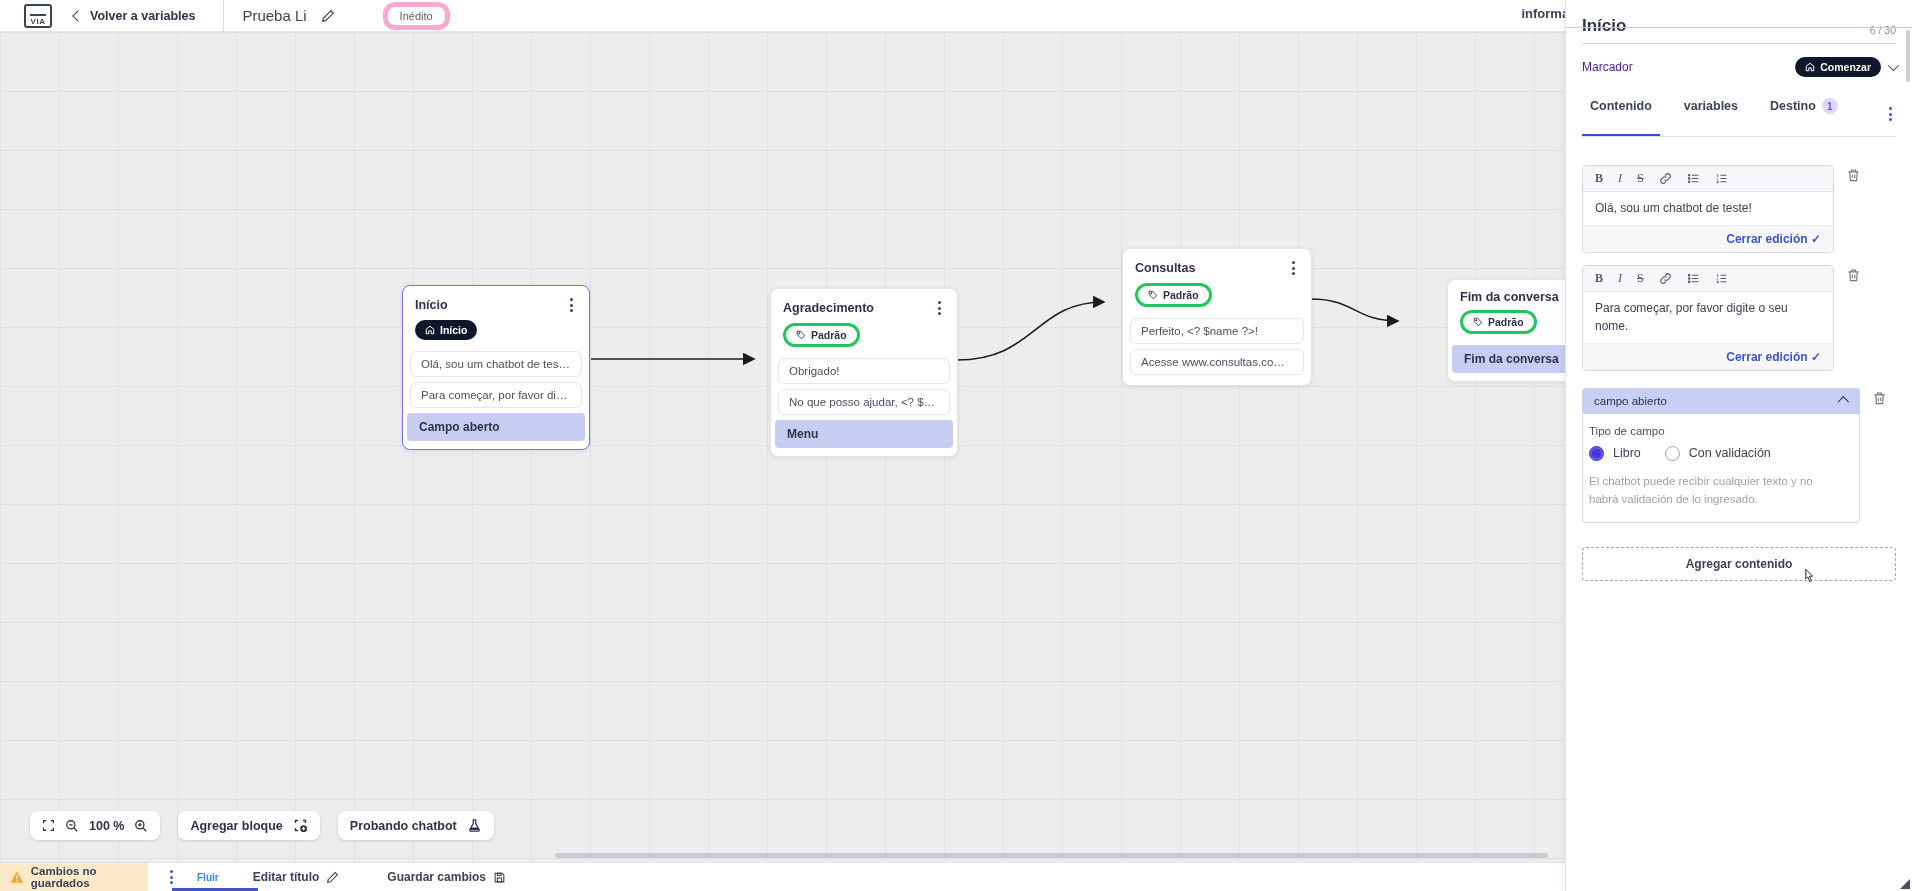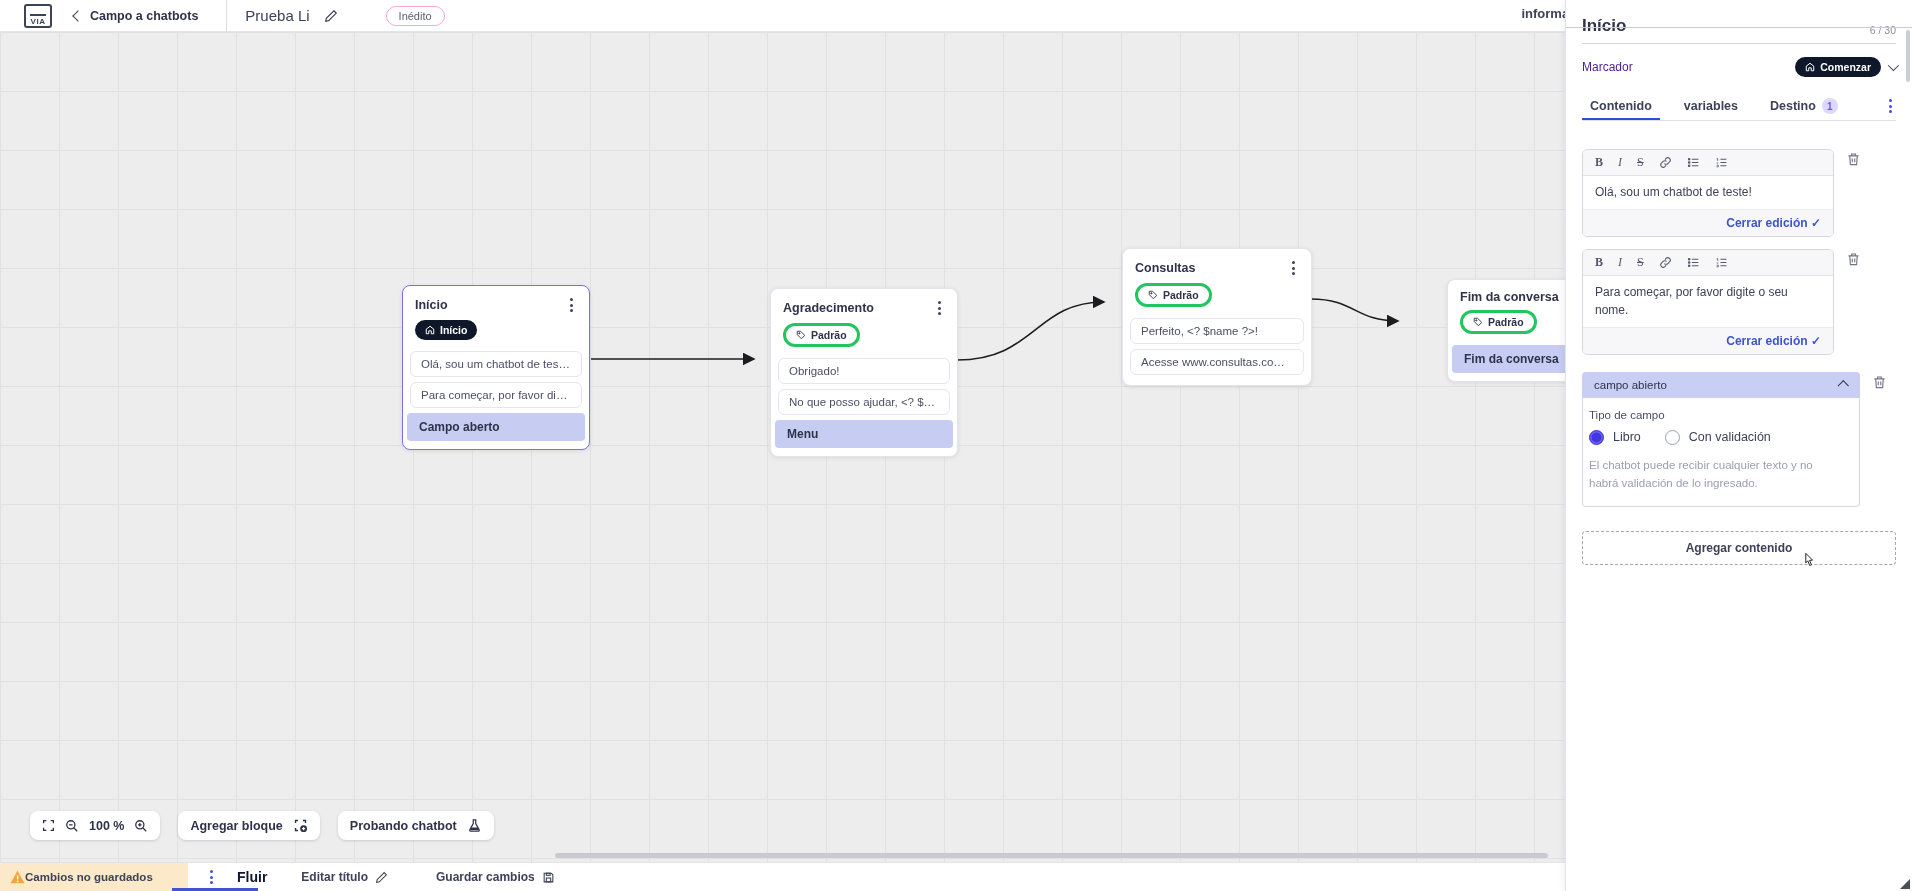--- a/index.html
+++ b/index.html
@@ -7,21 +7,21 @@
   #app { position:relative; width:1912px; height:891px; }
 
   
   #header { position:absolute; left:0; top:0; width:1565px; height:32px; background:#fff; border-bottom:1px solid #e4e4e8; display:flex; align-items:center; z-index:30; }
   .logo { width:28px; height:24px; margin-left:24px; border:2px solid #3c4257; border-radius:3px; display:flex; align-items:flex-end; justify-content:center; font-size:8px; font-weight:bold; color:#3c4257; letter-spacing:.5px; position:relative; }
   .logo::before{ content:""; position:absolute; top:2px; left:4px; right:4px; height:6px; border-bottom:2px solid #3c4257; }
   .hdr-back { display:flex; align-items:center; gap:8px; margin-left:22px; cursor:pointer; }
   .hdr-back span { font-size:12.5px; font-weight:bold; color:#2f3349; }
   .hdr-divider { width:1px; height:32px; background:#dcdce2; margin-left:28px; }
   .hdr-title { font-size:15px; color:#3c4257; margin-left:18px; }
-  .badge-outline { margin-left:48px; border:1px solid #f9a8d4; border-radius:12px; padding:3px 12px; font-size:11px; color:#5a5f70; }
+  .badge-outline { margin-left:48px; border:5px solid #f9a8d4; border-radius:12px; padding:3px 12px; font-size:11px; color:#5a5f70; }
   .top-tabs { position:absolute; right:60px; top:0; height:27px; display:flex; gap:36px; align-items:center; z-index:40; }
   .top-tab { font-size:13px; font-weight:bold; color:#3c4257; padding:5px 2px; cursor:pointer; position:relative; }
   .top-tab.active { color:#2b50d6; }
   .top-tab.active::after { content:""; position:absolute; left:-12px; right:-12px; bottom:-4px; height:3px; background:#2b50d6; }
 
   
   #canvas { position:absolute; left:0; top:32px; width:1565px; height:830px;
     background-color:#ededee;
     background-image: linear-gradient(#e1e1e4 1px, transparent 1px), linear-gradient(90deg, #e1e1e4 1px, transparent 1px);
     background-size:59px 59px; overflow:hidden; }
@@ -40,41 +40,41 @@
   .nrow.action { margin:5px 4px 3px 4px; background:#c6ccf2; border:none; border-radius:4px; padding:7px 12px; font-weight:bold; font-size:12px; color:#2f3349; }
 
   
   .cv-toolbar { position:absolute; left:30px; bottom:22px; display:flex; gap:18px; }
   .tb-group { background:#fff; border-radius:8px; box-shadow:0 1px 3px rgba(40,44,70,.18); display:flex; align-items:center; gap:10px; padding:7px 12px; font-size:12.5px; font-weight:bold; color:#2f3349; cursor:pointer; }
   .tb-group svg { display:block; }
   .hscroll { position:absolute; left:555px; top:821px; width:993px; height:5px; background:#c9c9cf; border-radius:3px; }
 
   
   #statusbar { position:absolute; left:0; top:862px; width:1565px; height:29px; background:#fff; border-top:1px solid #e3e3e6; display:flex; align-items:center; z-index:30; }
-  .warnseg { height:100%; width:188px; background:#fbe9c9; display:flex; align-items:center; padding-left:10px; font-size:11.5px; font-weight:bold; color:#3c4257; }
+  .warnseg { height:100%; width:148px; background:#fbe9c9; display:flex; align-items:center; gap:7px; padding-left:10px; font-size:11.5px; font-weight:bold; color:#3c4257; }
   .sb-kebab { display:flex; flex-direction:column; gap:2.5px; margin-left:22px; cursor:pointer; }
   .sb-kebab i { width:3px; height:3px; border-radius:50%; background:#4353cf; }
-  .sb-flow { margin-left:24px; font-size:14px; font-weight:bold; color:#0f172a; cursor:pointer; }
+  .sb-flow { margin-left:24px; font-size:10px; font-weight:bold; color:#3b82f6; cursor:pointer; }
   .sb-underline { position:absolute; left:172px; bottom:0; width:86px; height:3px; background:#4353cf; }
   .sb-item { display:flex; align-items:center; gap:7px; font-size:12px; font-weight:bold; color:#3c4257; cursor:pointer; }
 
   
   #panel { position:absolute; left:1565px; top:0; width:347px; height:891px; background:#fff; border-left:1px solid #e2e2e8; box-shadow:-2px 0 6px rgba(40,44,70,.06); z-index:50; }
   .panel-tabline { position:absolute; left:0; top:27px; width:347px; height:1px; background:#c9ccd4; }
   .pnl-head { display:flex; justify-content:space-between; align-items:center; padding:14px 16px 0 16px; }
   .pnl-head-title { font-size:12px; color:#3c4257; }
   .x-close { font-size:15px; color:#6b7280; cursor:pointer; line-height:1; }
   .blockname-row { display:flex; justify-content:space-between; align-items:flex-end; margin:16px 16px 0 16px; border-bottom:1px solid #d6d6de; padding-bottom:7px; }
   .blockname { font-size:17px; font-weight:bold; color:#2f3349; }
   .counter { font-size:10.5px; color:#8a8fa0; }
   .marker-row { display:flex; justify-content:space-between; align-items:center; margin:13px 16px 0 16px; }
   .marker-label { font-size:12px; color:#4c1d95;text-align:center; }
   .marker-right { display:flex; align-items:center; gap:7px; }
   .pnl-tabs { display:flex; align-items:center; margin:15px 16px 0 16px; border-bottom:1px solid #e0e0e6; position:relative; }
-  .pnl-tab { font-size:12.5px; font-weight:bold; color:#3c4257; padding:6px 8px 6px 8px; margin-right:16px; cursor:pointer; position:relative; display:flex; align-items:center; gap:6px; }
+  .pnl-tab { font-size:12.5px; font-weight:bold; color:#3c4257; padding:6px 8px 22px 8px; margin-right:16px; cursor:pointer; position:relative; display:flex; align-items:center; gap:6px; }
   .pnl-tab.active::after { content:""; position:absolute; left:0; right:0; bottom:-1px; height:2.5px; background:#2b50d6; }
   .pnl-tab .tbadge { width:16px; height:16px; border-radius:50%; background:#ded9fb; color:#6a5be8; font-size:10px; font-weight:bold; display:flex; align-items:center; justify-content:center; }
   .pnl-kebab { margin-left:auto; display:flex; flex-direction:column; gap:2.5px; padding:4px; cursor:pointer; }
   .pnl-kebab i { width:3px; height:3px; border-radius:50%; background:#4946d6; }
 
   .editor-wrap { display:flex; align-items:flex-start; gap:12px; margin:0 16px; }
   .editor { flex:0 0 252px; border:1px solid #d6d6de; border-radius:5px; overflow:hidden; background:#fff; }
   .ed-toolbar { background:#f7f7fa; border-bottom:1px solid #e3e3e8; display:flex; align-items:center; gap:15px; padding:5px 12px; color:#55596b; }
   .ed-b { font-weight:bold; font-size:12px; font-family:"Liberation Serif",serif; }
   .ed-i { font-style:italic; font-size:12px; font-family:"Liberation Serif",serif; }
@@ -105,21 +105,21 @@
 </style>
 </head>
 <body>
 
 <div id="app">
 
   <div id="header">
     <div class="logo">VIA</div>
     <div class="hdr-back">
       <span class="chev left"></span>
-      <span>Campo a chatbots</span>
+      <span>Volver a variables</span>
     </div>
     <div class="hdr-divider"></div>
     <div class="hdr-title">Prueba Li</div>
     <svg width="14" height="14" viewBox="0 0 24 24" style="margin-left:14px;color:#3c4257;cursor:pointer" fill="none" stroke="currentColor" stroke-width="2">
       <path d="M17 3l4 4L8 20l-5 1 1-5L17 3z"></path>
     </svg>
     <div class="badge-outline">Inédito</div>
   </div>
 
   <div class="top-tabs">

